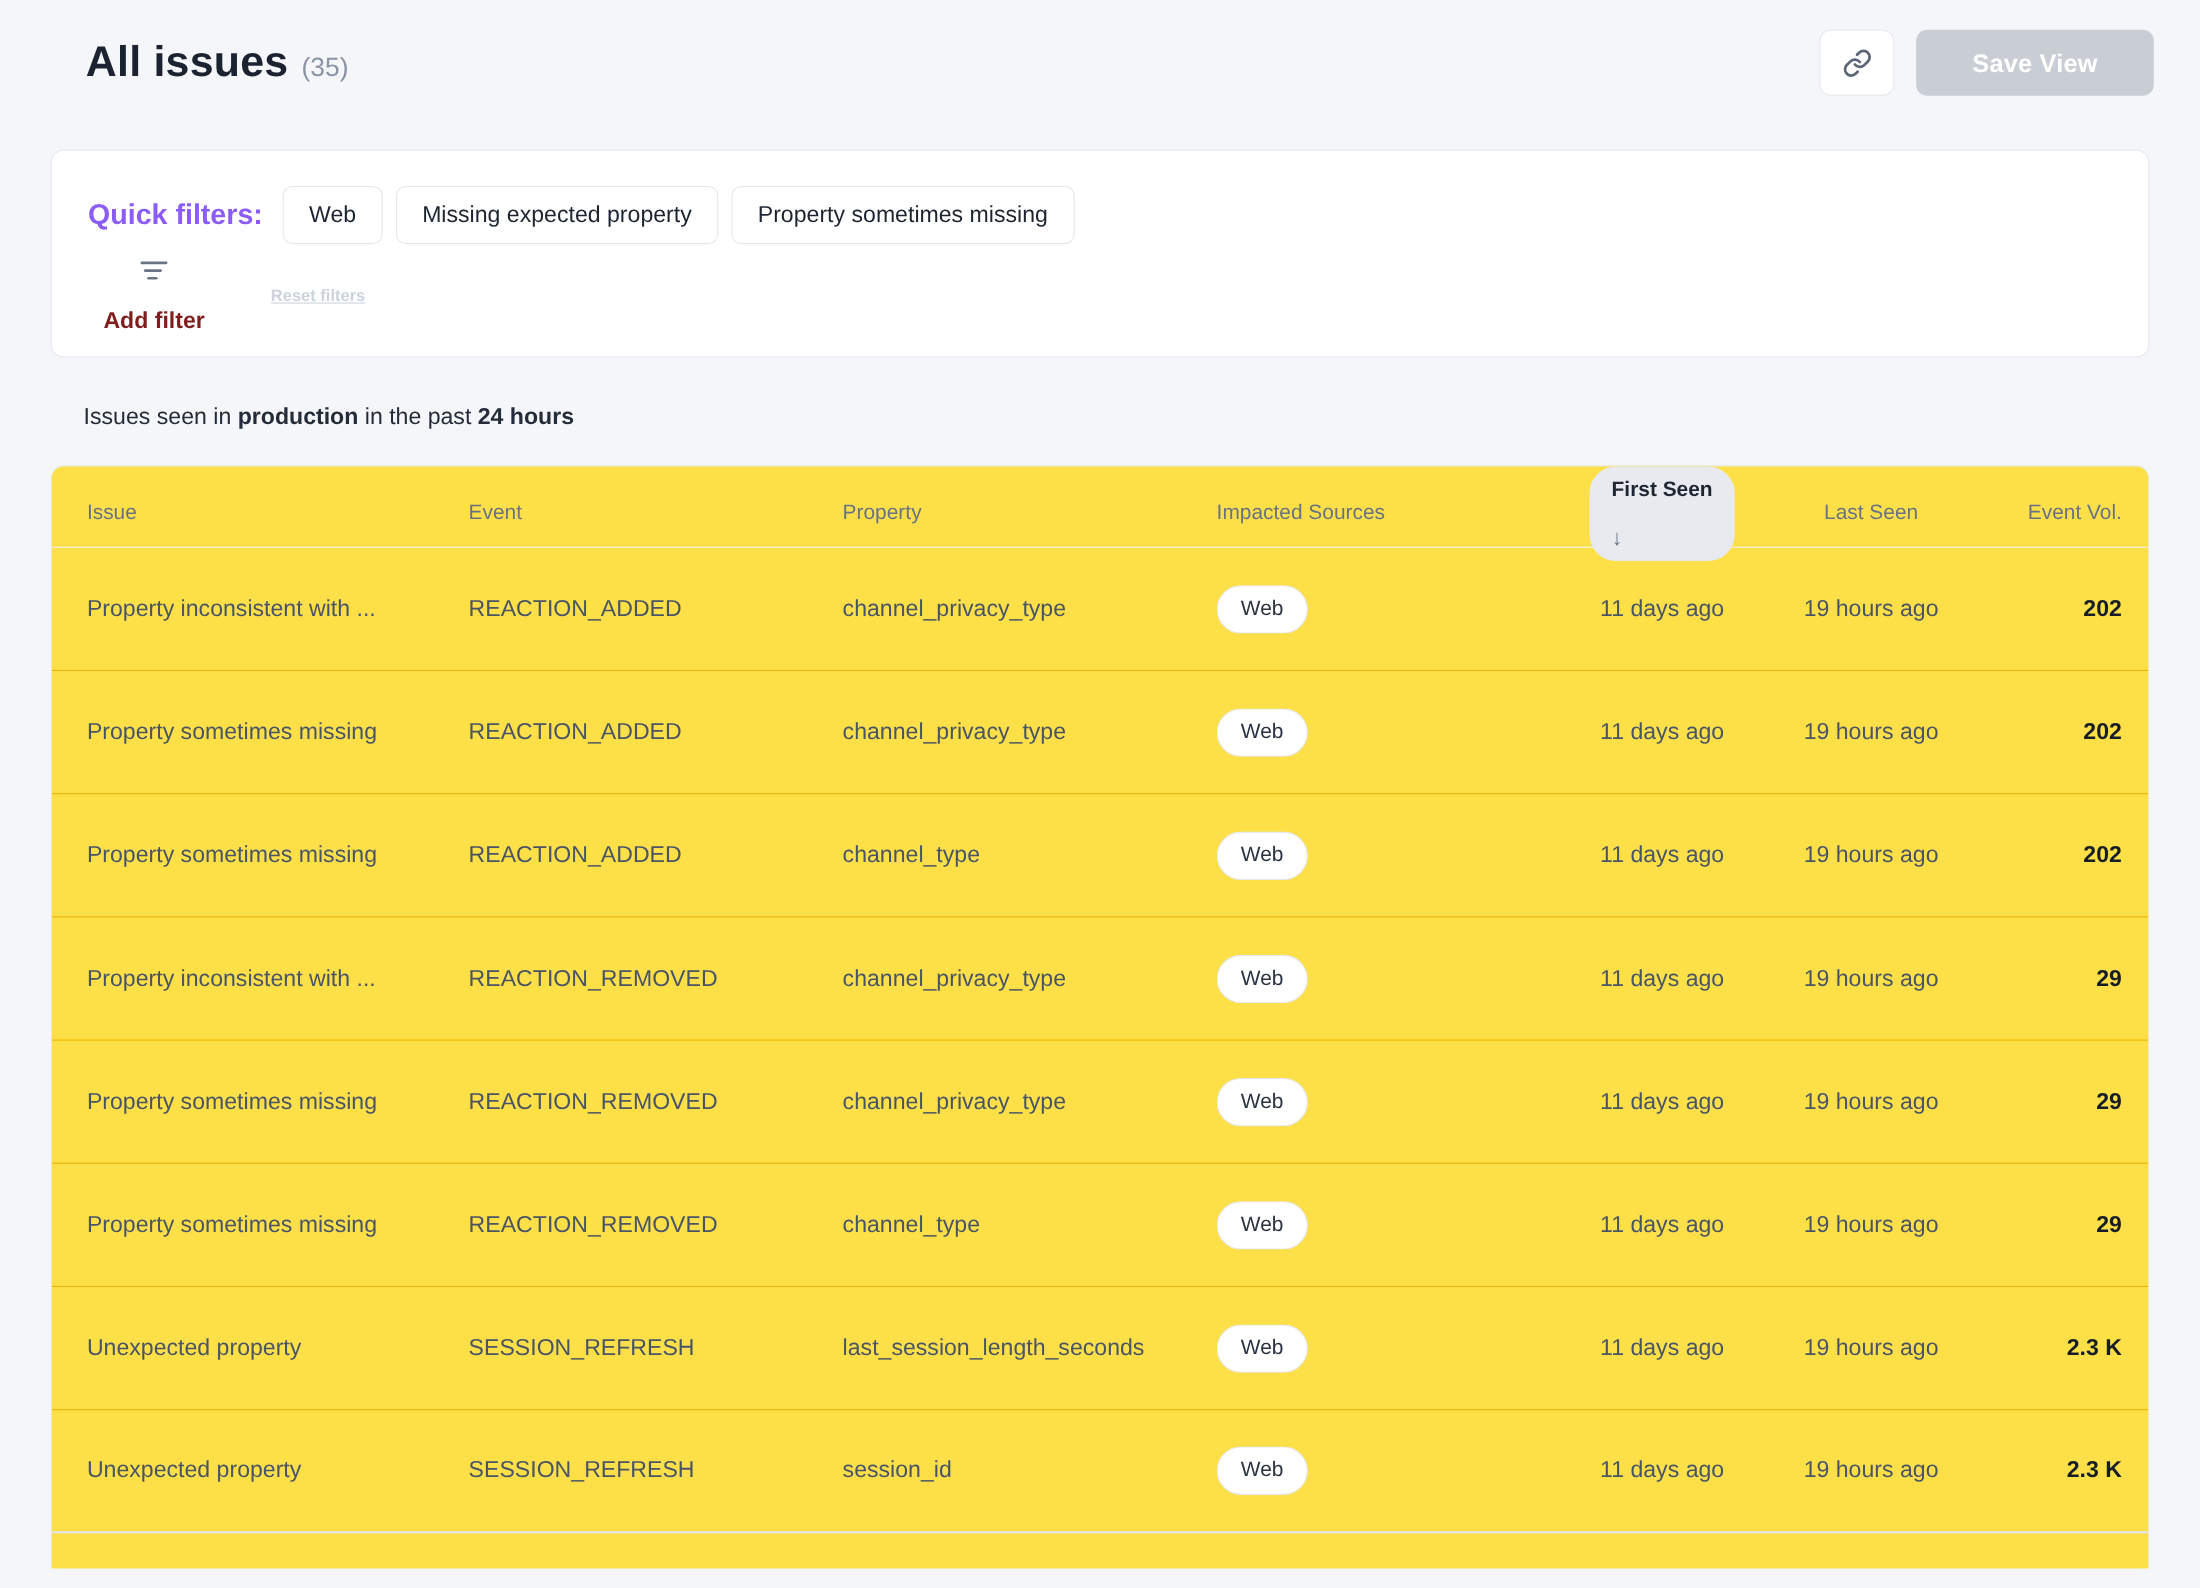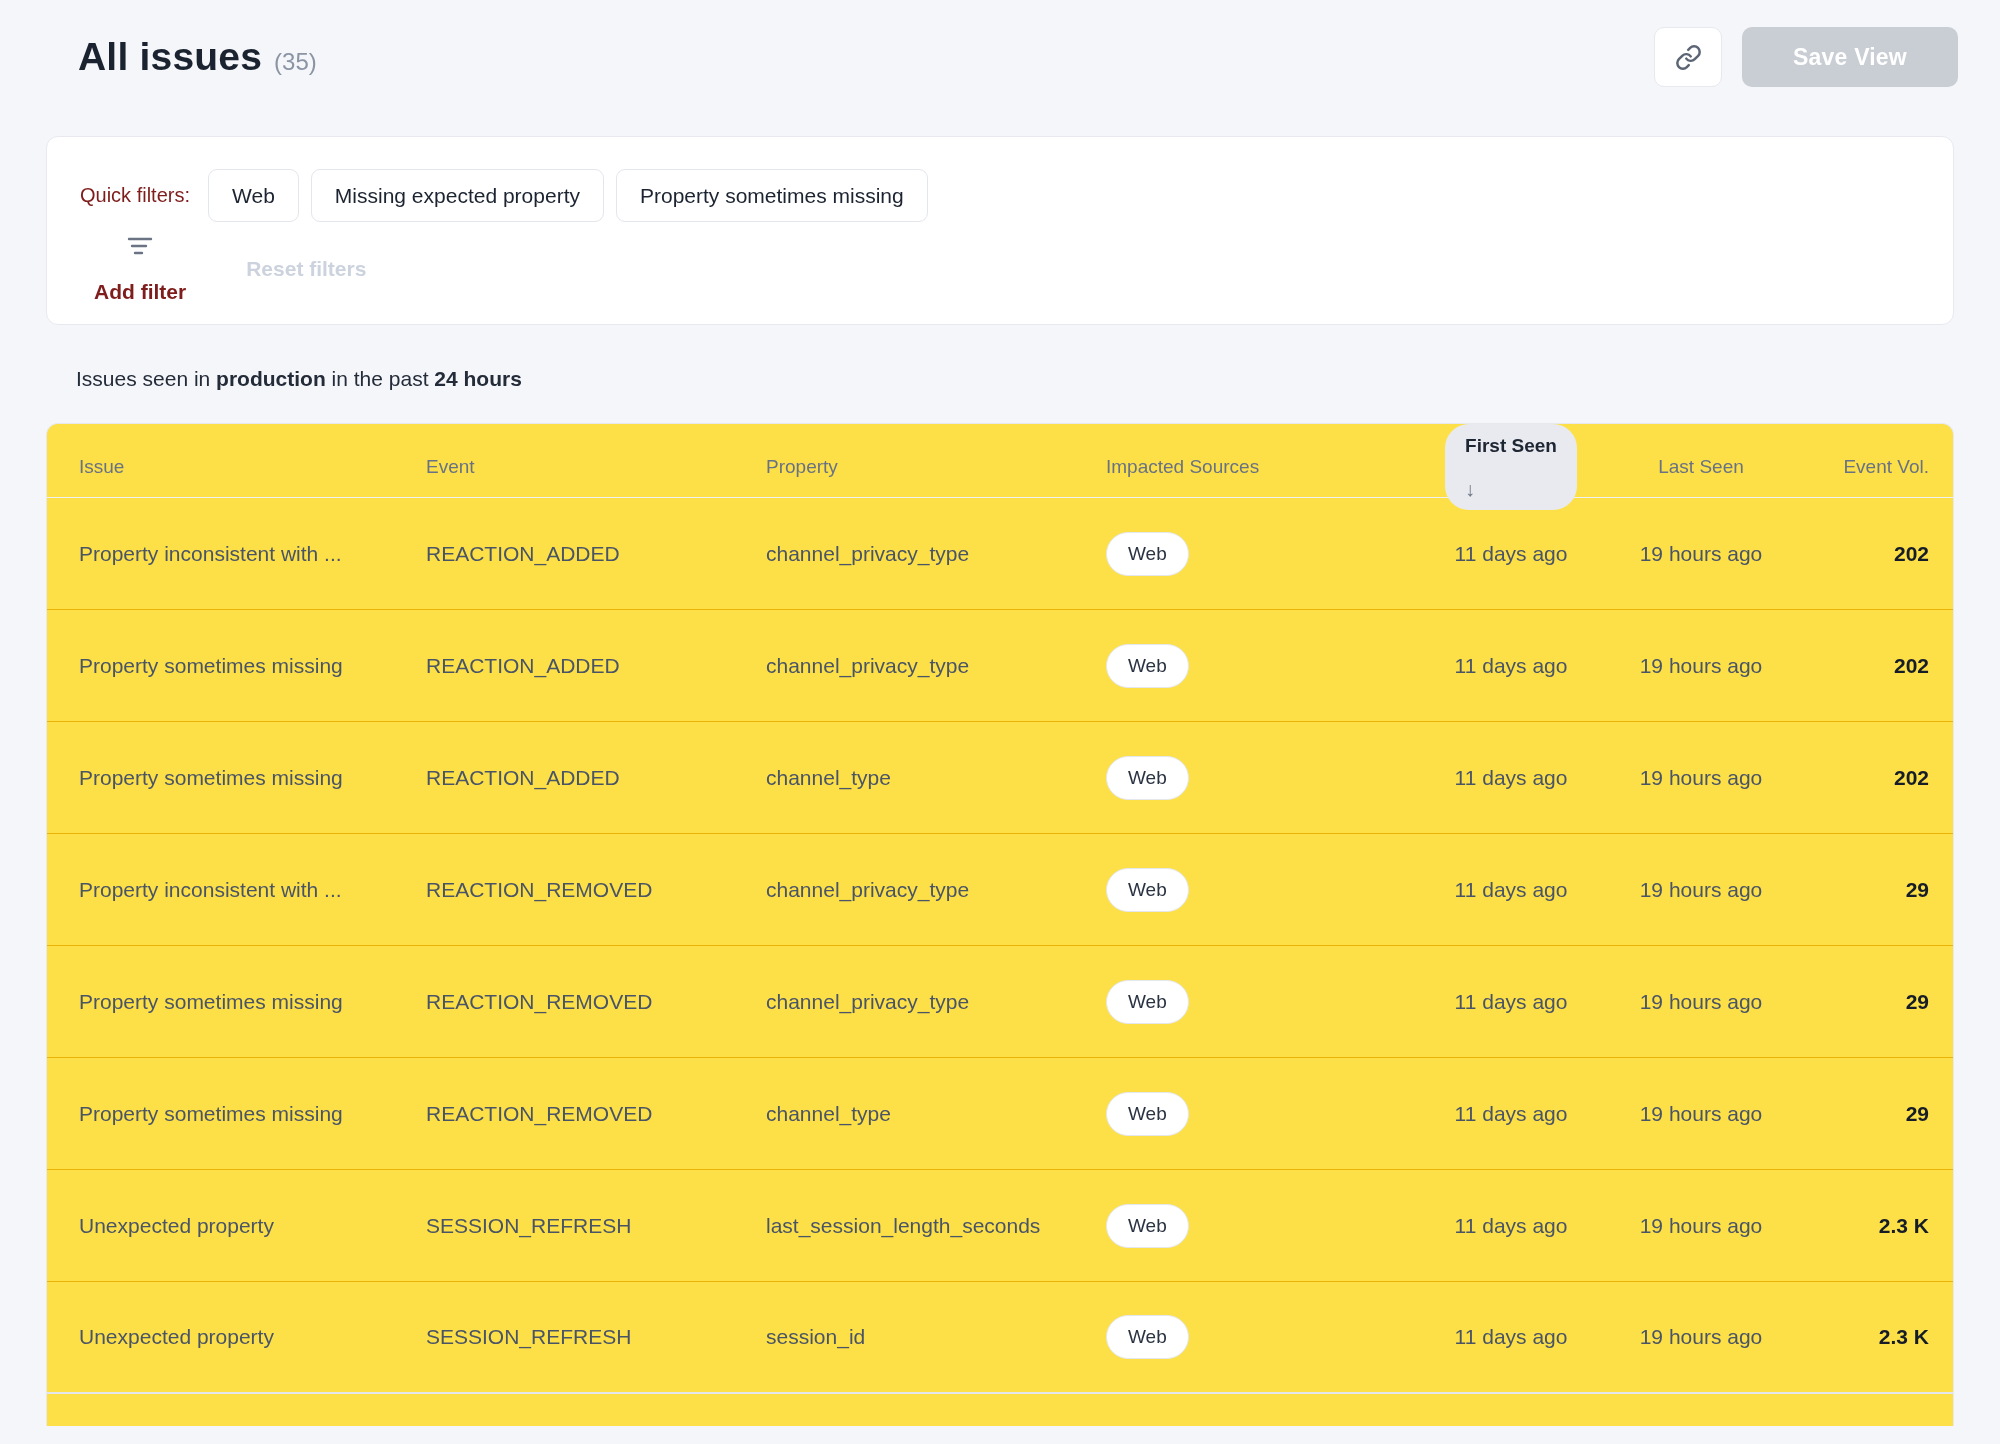--- a/index.html
+++ b/index.html
@@ -32,35 +32,35 @@
     font-family:inherit; cursor:default; letter-spacing:.2px;
   }
 
   
   .filter-card {
     margin:48px 46px 0 46px;
     background:#ffffff; border:1px solid #e7e9ee; border-radius:12px;
     padding:32px 32px 38px 33px;
   }
   .quick-row { display:flex; align-items:center; gap:12px; }
-  .quick-label { font-size:20px; font-weight:400; color:#7f1d1d; margin-right:6px; }
+  .quick-label { font-size:26px; font-weight:700; color:#8b5cf6; margin-right:6px; }
   .chip {
     height:53px; display:inline-flex; align-items:center; padding:0 23px;
     background:#ffffff; border:1px solid #e3e6ec; border-radius:9px;
     font-size:21px; color:#1c2431; cursor:pointer; font-family:inherit;
   }
   .filter-actions { display:flex; align-items:center; margin-top:30px; height:34px; }
   .add-filter {
     display:flex; align-items:center; gap:22px; background:none; border:none;
     font-family:inherit; font-size:21px; font-weight:700; color:#7f1d1d;
     cursor:pointer; margin-left:14px;flex-direction:column;
   }
   .reset-filters {
     background:none; border:none; font-family:inherit;
-    font-size:21px; font-weight:700; color:#ccd3de; margin-left:60px; cursor:default;
+    font-size:15px; font-weight:700; color:#ccd3de; margin-left:60px; cursor:default;text-decoration:underline;
   }
 
   
   .summary { margin:42px 46px 0 76px; font-size:21px; color:#242c3a; }
   .summary b { font-weight:700; }
 
   
   .table-card {
     margin:32px 46px 0 46px;
     background:#fde047; border:1px solid #e7e9ee; border-bottom:none;

